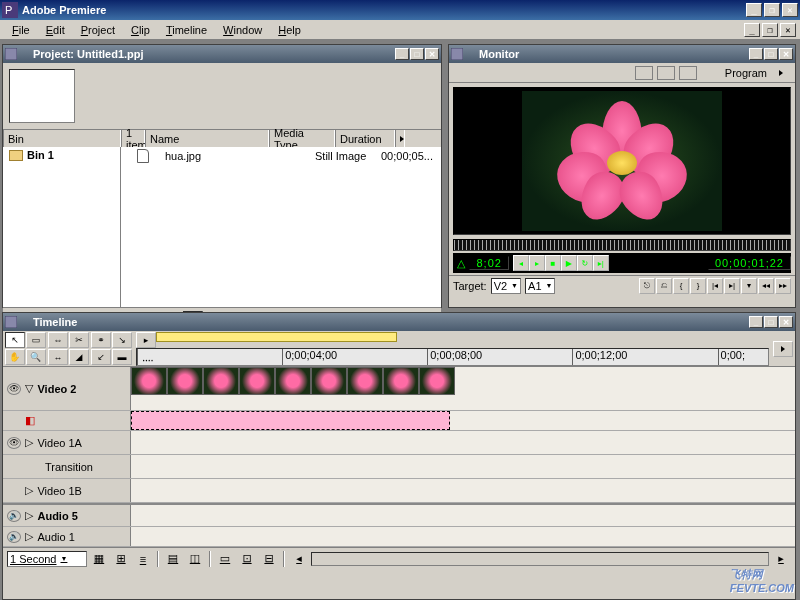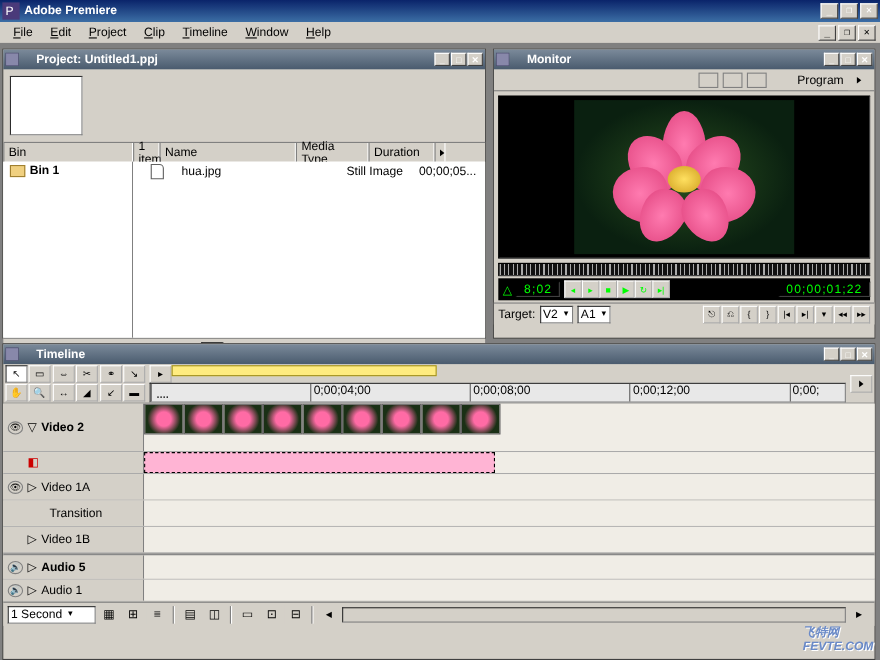--- a/index.html
+++ b/index.html
@@ -67,21 +67,21 @@
 .tl-time-ruler { height: 18px; background: #e8e8e8; border: 1px inset #808080; display: flex; font-size: 9px; position: relative; }
 .ruler-mark { position: absolute; border-left: 1px solid #606060; height: 100%; padding-left: 2px; }
 .tl-tracks { background: #e8e4dc; }
 .tl-track { display: flex; border-bottom: 1px solid #aaa; }
 .track-header { width: 128px; background: #d4d0c8; border-right: 1px solid #808080; display: flex; align-items: center; padding: 2px 4px; gap: 4px; font-size: 10px; }
 .track-header .eye { width: 14px; height: 12px; border: 1px solid #808080; border-radius: 50%; display: flex; align-items: center; justify-content: center; font-size: 8px; }
 .track-content { flex: 1; background: #f0ede6; position: relative; }
 .clip { position: absolute; top: 0; height: 100%; display: flex; }
 .clip-thumb { width: 36px; height: 28px; border: 1px solid #606060; background: radial-gradient(circle at center, #ff6ba5 30%, #1a3015 70%); flex-shrink: 0; }
 .pink-clip { position: absolute; top: 0; height: 100%; background: #ffb4d4; border: 1px dashed #000; }
-.tl-bottom { height: 22px; background: #d4d0c8; border-top: 1px solid #808080; display: flex; align-items: center; padding: 0 4px; gap: 2px; }
+.tl-bottom { height: 22px; background: #d4d0c8; border-top: 1px solid #808080; display: flex; align-items: center; padding: 0 4px; gap: 2px; text-decoration: underline; }
 .watermark { position: absolute; right: 6px; bottom: 6px; color: #6a8ac8; font-weight: bold; font-style: italic; font-size: 16px; text-shadow: 1px 1px 0 #fff; pointer-events: none; }
 .triangle-r { width: 0; height: 0; border-top: 3px solid transparent; border-bottom: 3px solid transparent; border-left: 4px solid #000; display: inline-block; }
 </style>
 </head>
 <body>
 
 <div class="titlebar">
   <svg class="icon" viewBox="0 0 16 16">
       <rect width="16" height="16" fill="#4a3a7a"></rect>
       <text x="3" y="12" fill="#fff" font-size="10">P</text>

